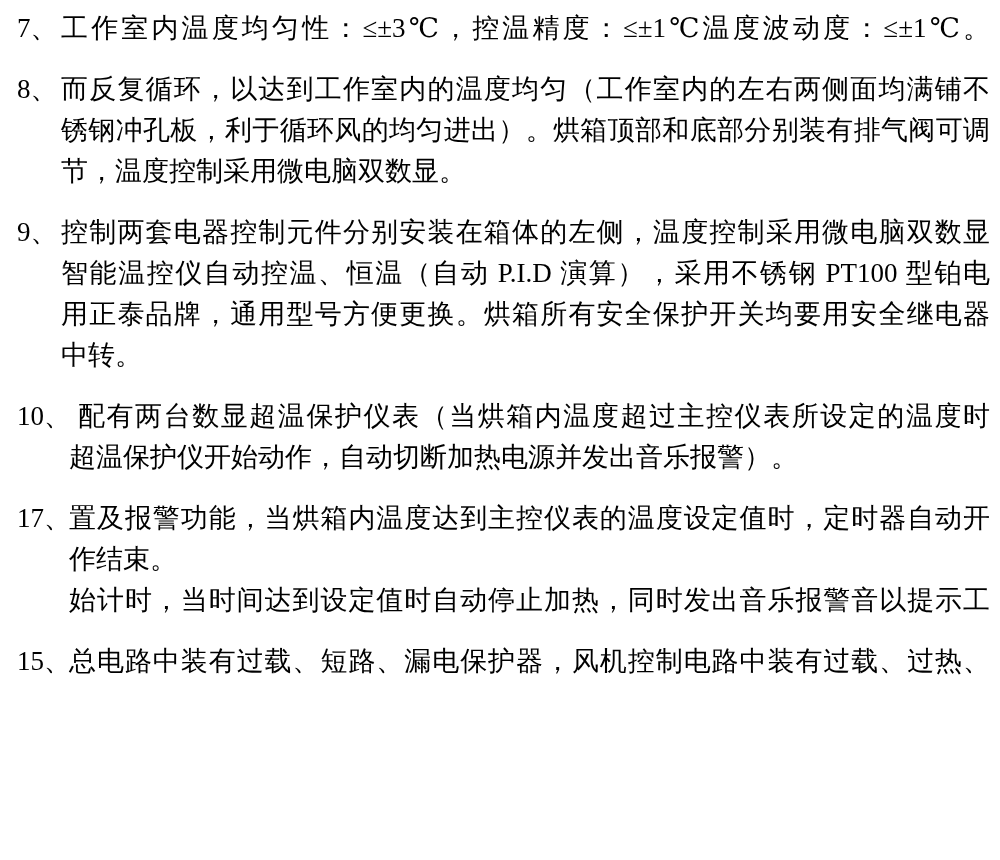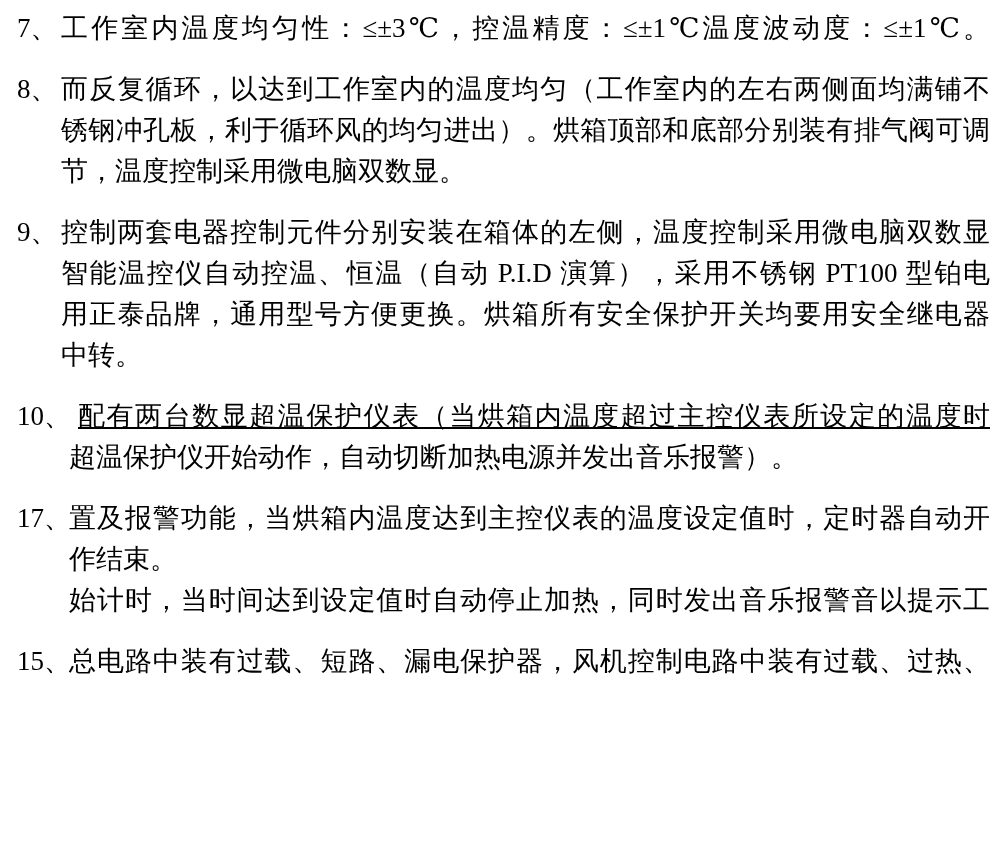--- a/index.html
+++ b/index.html
@@ -35,21 +35,21 @@
     white-space: nowrap;
   }
   .line {
     text-align: justify;
   }
   
   .line.j {
     text-align-last: justify;
   }
   
-  .line.indent1 { text-indent: 9px; text-decoration: underline; }
+  .line.indent1 { text-indent: 9px; }
 </style>
 </head>
 <body>
 
 <div class="page">
 
   <div class="doc-item narrow-indent">
     <span class="item-number">7、</span>
     <div class="line j">工作室内温度均匀性：≤±3℃，控温精度：≤±1℃温度波动度：≤±1℃。</div>
   </div>

